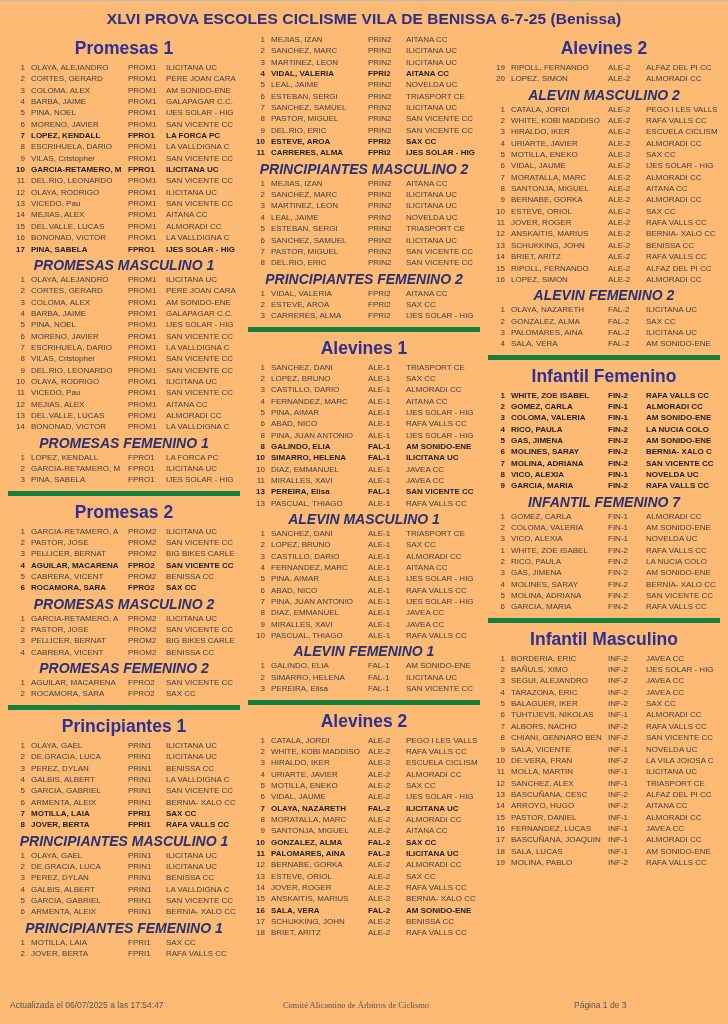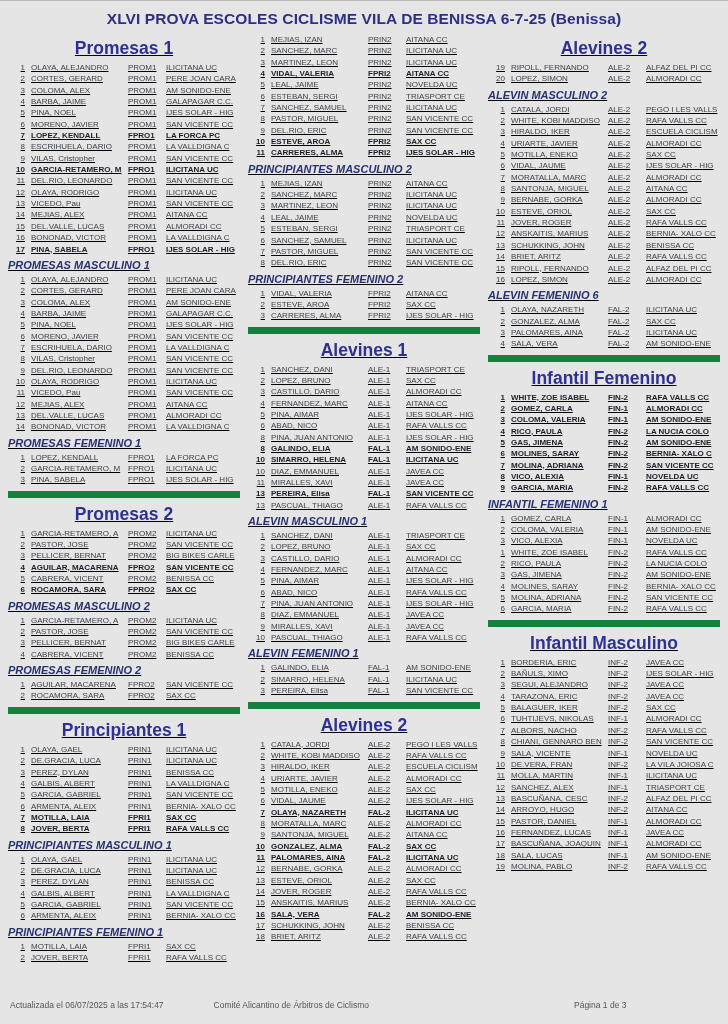--- a/index.html
+++ b/index.html
@@ -2,60 +2,60 @@
 <html style="--c-title: #2b2f86; --c-main: #2e3192; --c-sub: #283172; --c-row: #3d4148; --c-bold: #1c1f2a; --c-footer: #555555;"><head>
 <meta charset="utf-8">
 <style>
   :root{
     --c-title:#2b2f86; --c-main:#2e3192; --c-sub:#283172;
     --c-row:#3d4148; --c-bold:#1c1f2a; --c-footer:#555;
   }
   html,body{margin:0;padding:0;background:#9a9a9a;}
   .page{
     position:relative; width:728px; height:1024px; margin:0 auto;
-    background:#e5e5e5; overflow:hidden; box-sizing:border-box;
+    background:#fdba74; overflow:hidden; box-sizing:border-box;
     font-family:"Liberation Sans", sans-serif;
     border-top:1px solid #bbb;
   }
   .doc-title{
     text-align:center; font-size:15.5px; font-weight:bold;
     color:var(--c-title); padding-top:9px; letter-spacing:.1px;
   }
   .columns{
     display:flex; gap:8px; padding:6px 8px 0 8px; box-sizing:border-box;
     align-items:flex-start;
   }
   .col{flex:1 1 0; min-width:0;}
-  .section{box-sizing:border-box;text-decoration:underline;}
-  .section.main-sep{border-top:7px solid #15803d; margin-top:5px; padding-top:2px;}
+  .section{box-sizing:border-box;}
+  .section.main-sep{border-top:5px solid #15803d; margin-top:5px; padding-top:2px;}
   .sec-title-main{
     font-size:17.5px; font-weight:bold; color:var(--c-main);
     text-align:center; line-height:22px; margin:3px 0 3px 0;
   }
   .sec-title-sub{
-    font-size:11px; font-weight:bold; font-style:italic; color:var(--c-sub);
-    text-align:left; line-height:14px; margin:3px 0 2px 0;
+    font-size:14px; font-weight:bold; font-style:italic; color:var(--c-sub);
+    text-align:center; line-height:14px; margin:3px 0 2px 0;
   }
   .rows{}
   .row{
     display:flex; font-size:8px; line-height:11.35px; color:var(--c-row);
     white-space:nowrap;
   }
   .row.bold{font-weight:bold; color:var(--c-bold);}
   .c-num{width:17px; flex:none; text-align:right; padding-right:6px;}
   .c-name{width:97px; flex:none; overflow:hidden;}
   .c-cat{width:38px; flex:none; overflow:hidden;}
   .c-club{flex:1 1 0; overflow:hidden;}
   .footer{
     position:absolute; left:0; right:16px; bottom:14px;
     display:flex; padding:0 10px; box-sizing:border-box;
     font-size:8.5px; color:var(--c-footer);
   }
   .footer .f-left{flex:1; text-align:left;}
-  .footer .f-center{flex:1.4; }
+  .footer .f-center{flex:1.4; text-align:center;font-family:Liberation Serif, serif;}
   .footer .f-right{flex:1; text-align:center;}
 </style>
 </head>
 <body>
 
 <div class="page">
   <div class="doc-title">XLVI PROVA ESCOLES CICLISME VILA DE BENISSA 6-7-25 (Benissa)</div>
   <div class="columns">
     <div class="col" id="col-0">
         <div class="section">
@@ -1021,21 +1021,21 @@
             </div>
             <div class="row">
               <span class="c-num">16</span>
               <span class="c-name">LOPEZ, SIMON</span>
               <span class="c-cat">ALE-2</span>
               <span class="c-club">ALMORADI CC</span>
             </div>
           </div>
         </div>
         <div class="section">
-          <div class="sec-title-sub">ALEVIN FEMENINO 6</div>
+          <div class="sec-title-sub">ALEVIN FEMENINO 2</div>
           <div class="rows">
             <div class="row">
               <span class="c-num">1</span>
               <span class="c-name">OLAYA, NAZARETH</span>
               <span class="c-cat">FAL-2</span>
               <span class="c-club">ILICITANA UC</span>
             </div>
             <div class="row">
               <span class="c-num">2</span>
               <span class="c-name">GONZALEZ, ALMA</span>
@@ -1109,21 +1109,21 @@
             </div>
             <div class="row bold">
               <span class="c-num">9</span>
               <span class="c-name">GARCIA, MARIA</span>
               <span class="c-cat">FIN-2</span>
               <span class="c-club">RAFA VALLS CC</span>
             </div>
           </div>
         </div>
         <div class="section">
-          <div class="sec-title-sub">INFANTIL FEMENINO 1</div>
+          <div class="sec-title-sub">INFANTIL FEMENINO 7</div>
           <div class="rows">
             <div class="row">
               <span class="c-num">1</span>
               <span class="c-name">GOMEZ, CARLA</span>
               <span class="c-cat">FIN-1</span>
               <span class="c-club">ALMORADI CC</span>
             </div>
             <div class="row">
               <span class="c-num">2</span>
               <span class="c-name">COLOMA, VALERIA</span>

